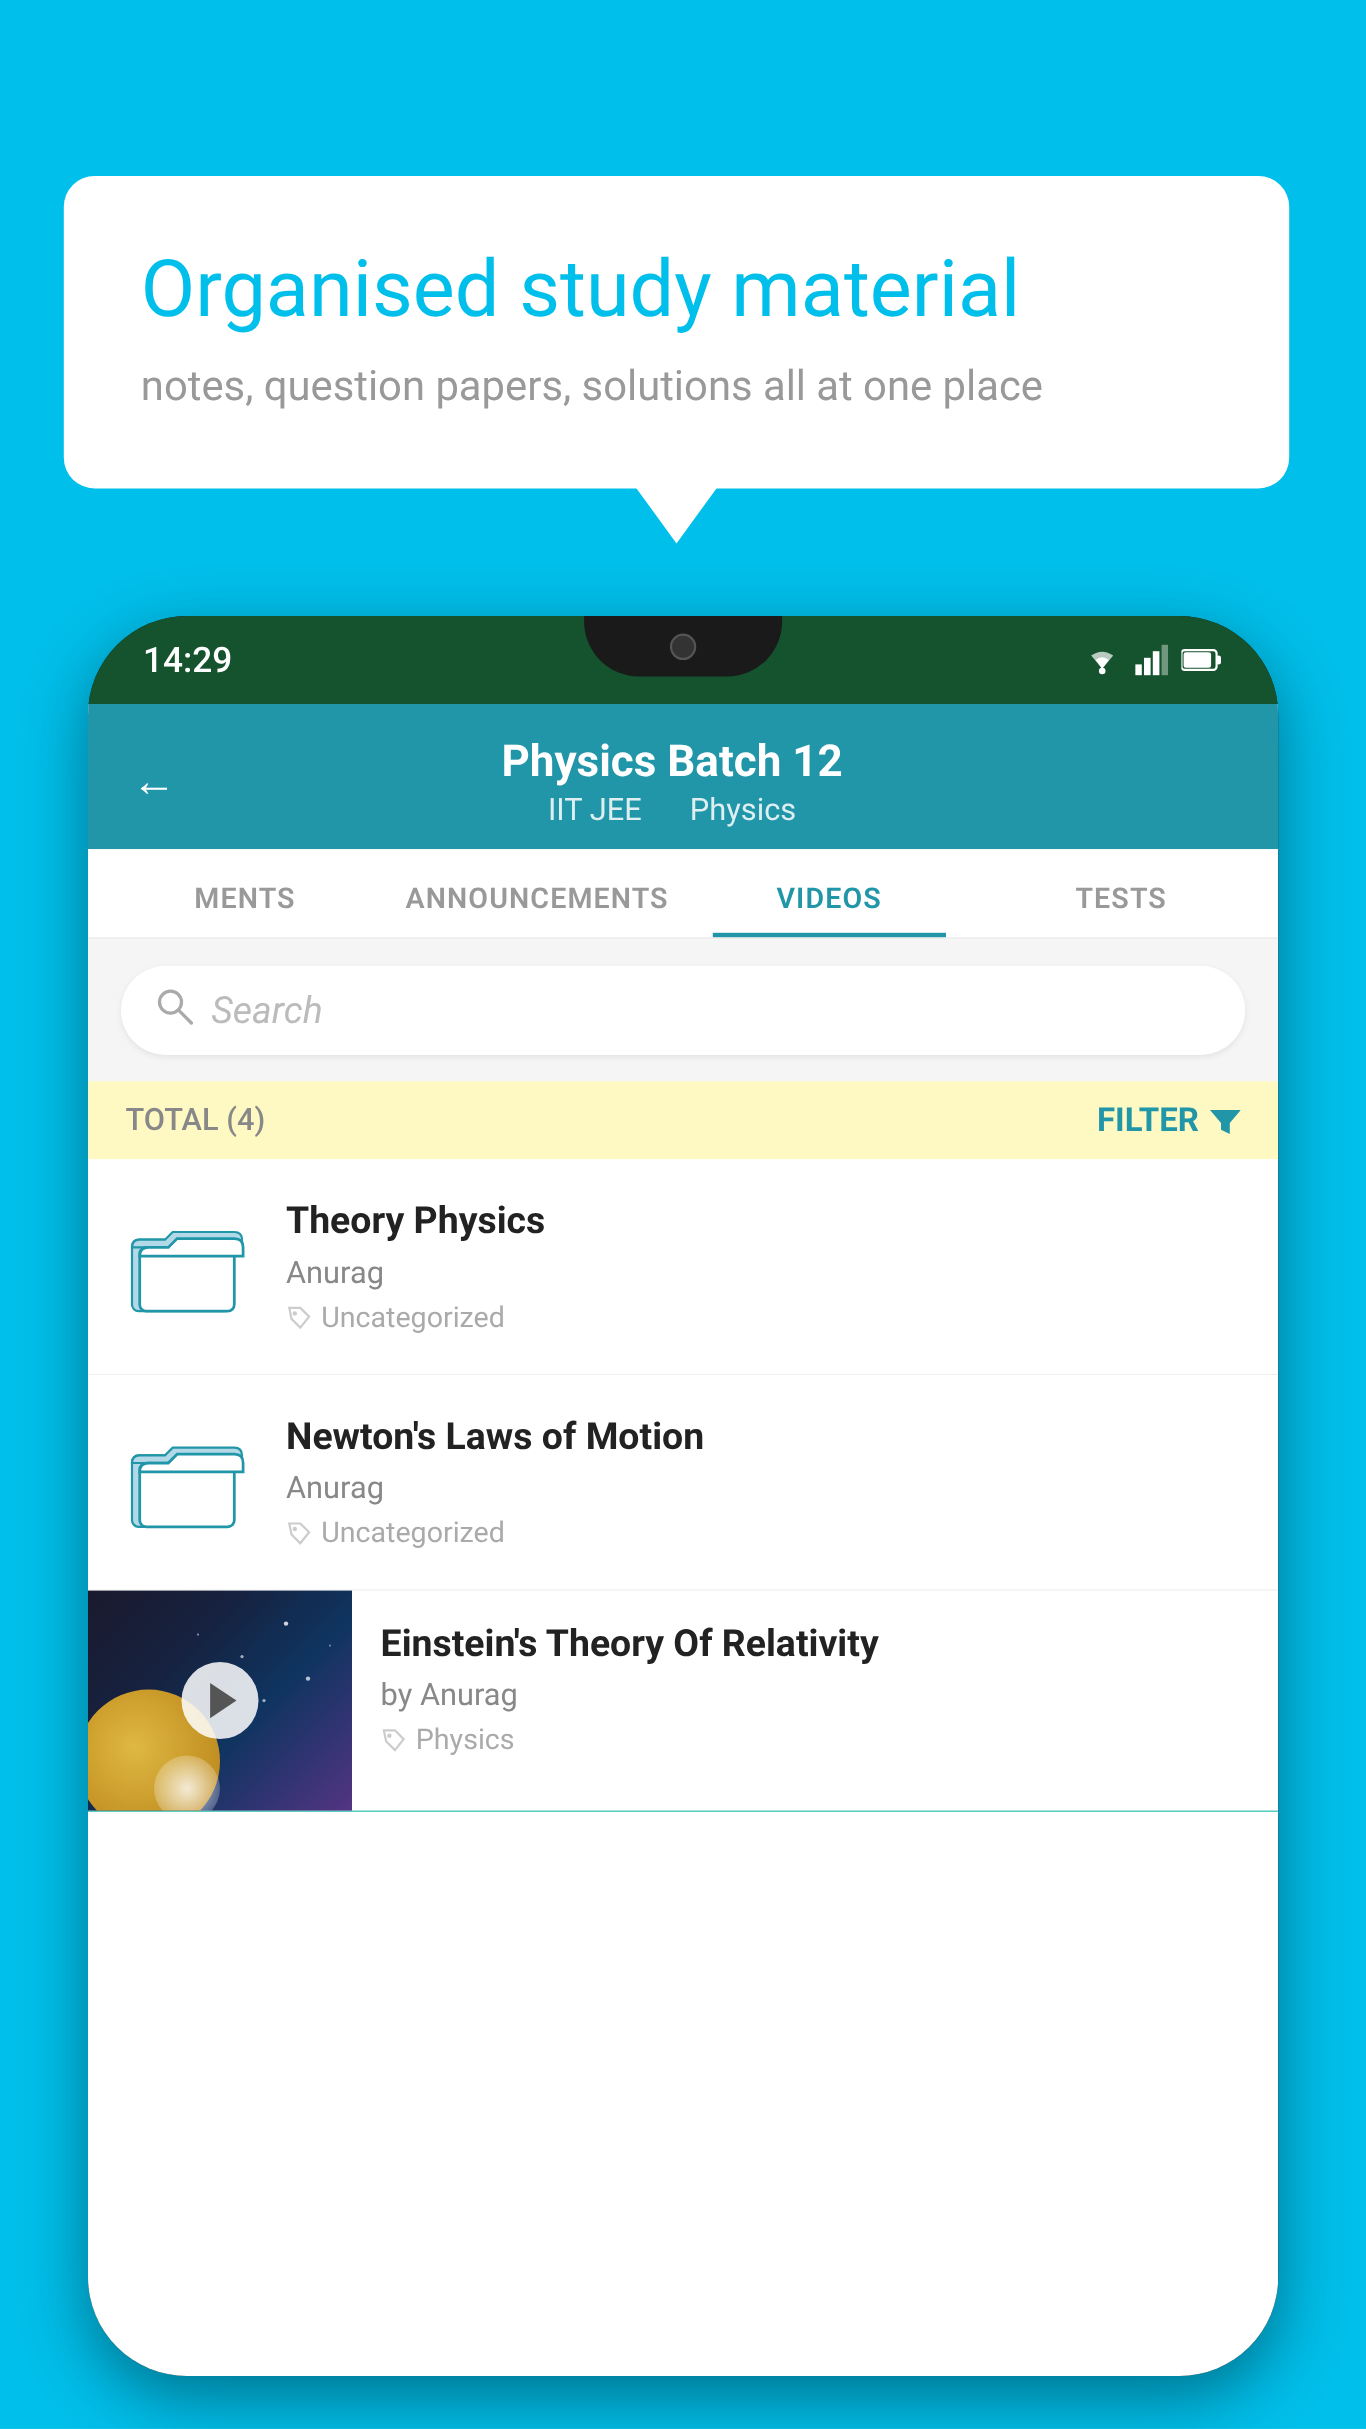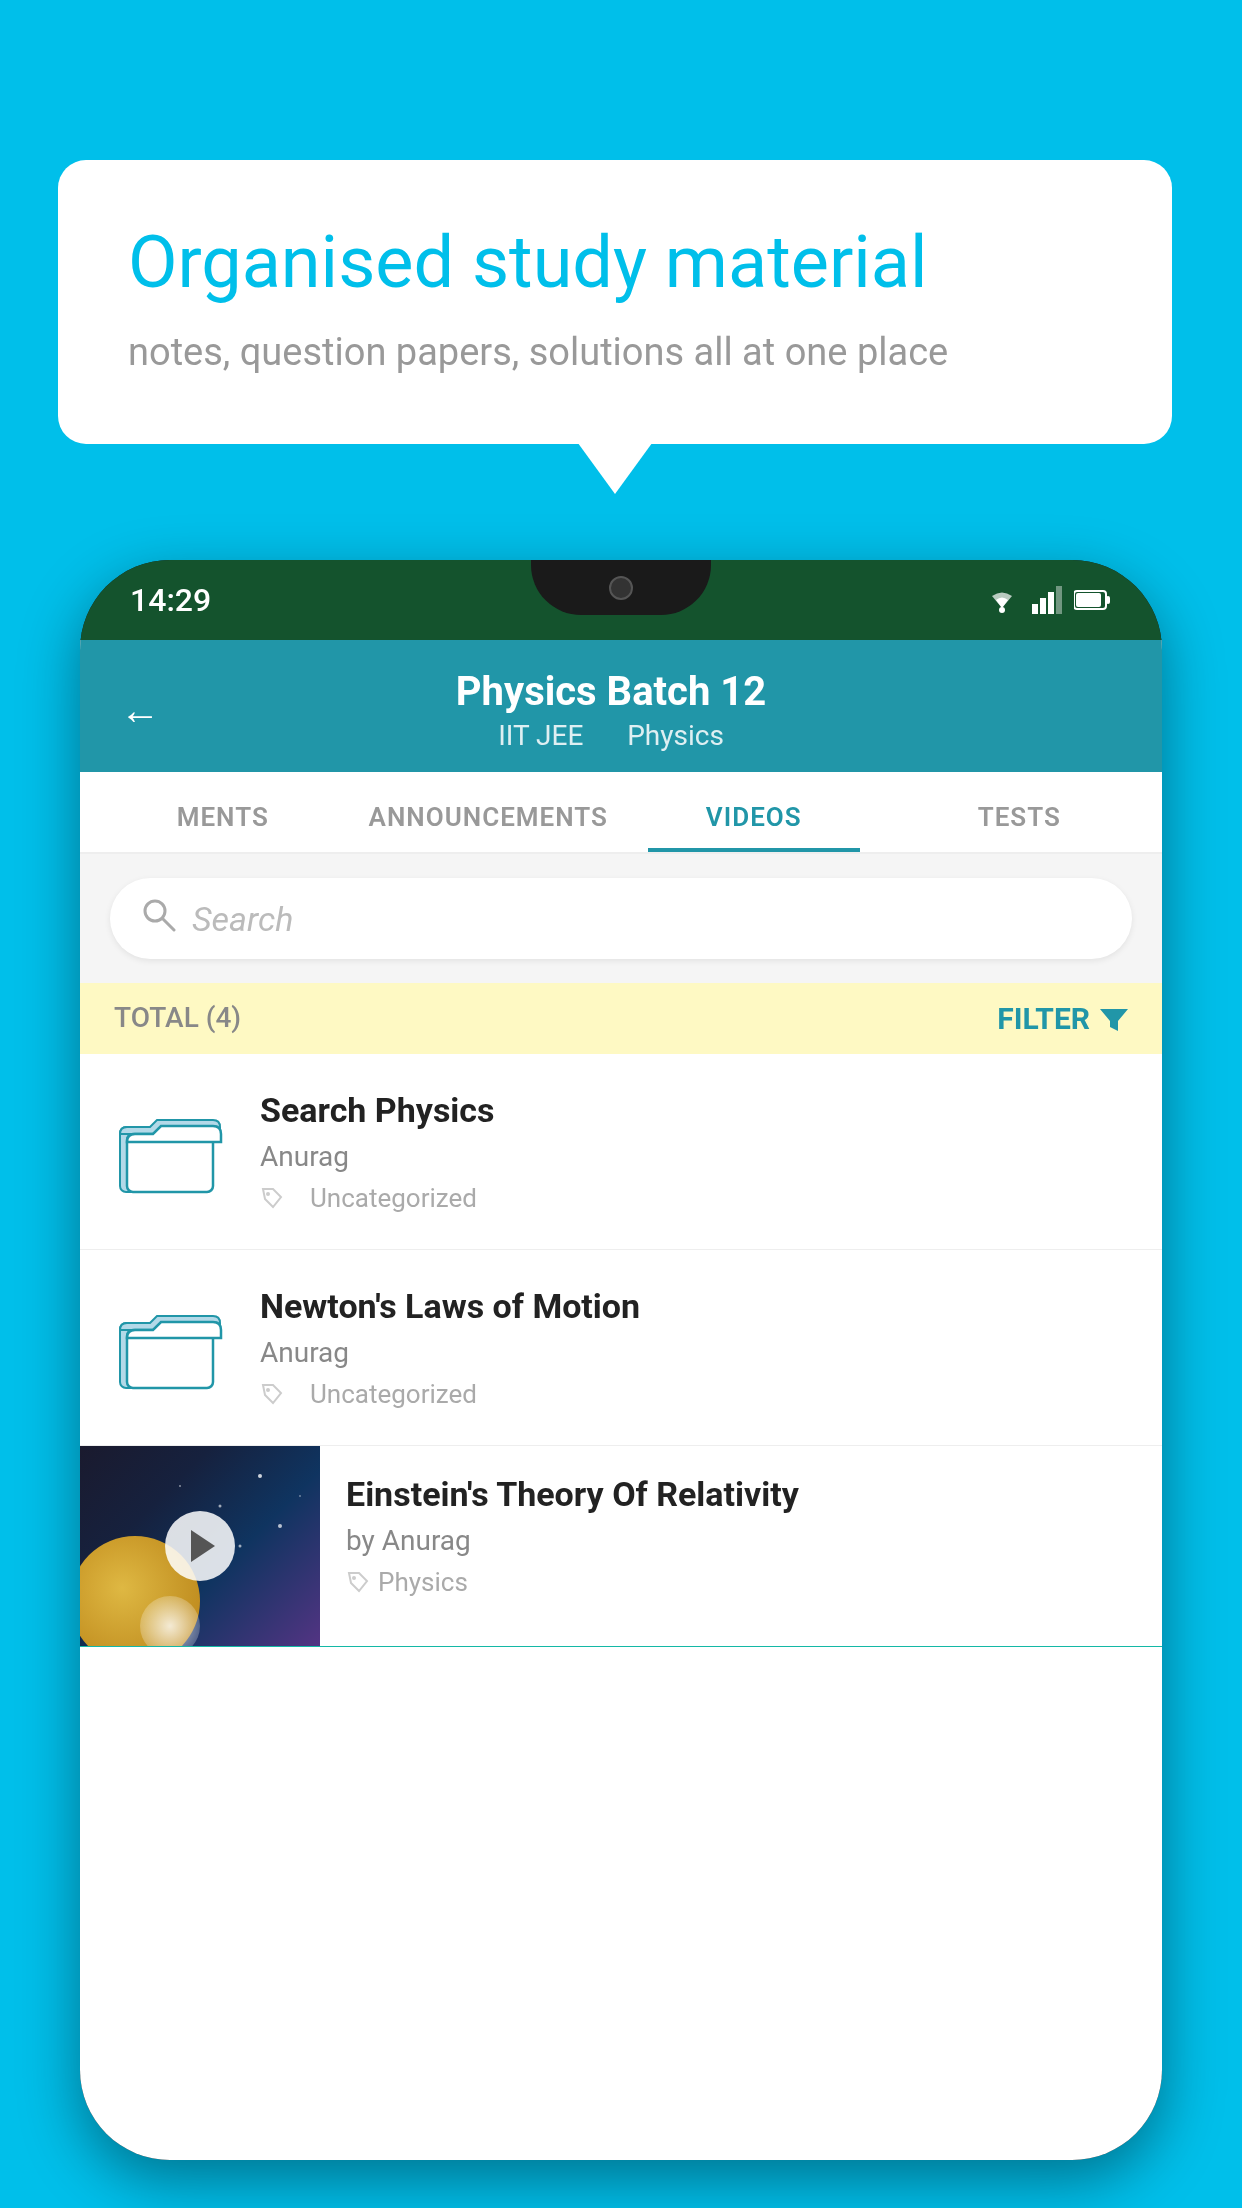--- a/index.html
+++ b/index.html
@@ -289,21 +289,21 @@
 
     .video-author {
       font-size: 28px;
       color: #888;
       margin-bottom: 10px;
     }
 
     .video-tag {
       display: flex;
       align-items: center;
-      gap: 26px;
+      gap: 8px;
       color: #aaa;
       font-size: 26px;
     }
 
     
     .video-item-thumb {
       display: flex;
       align-items: flex-start;
       border-bottom: 1px solid #14b8a6;
       cursor: pointer;
@@ -497,21 +497,21 @@
             <svg class="folder-svg" viewBox="0 0 110 100" fill="none" xmlns="http://www.w3.org/2000/svg">
 
               <rect x="5" y="25" width="90" height="65" rx="6" fill="#B3D9E8" stroke="#2196A8" stroke-width="2"></rect>
               <path d="M5 32 Q5 25 12 25 L35 25 L42 18 L98 18 Q105 18 105 25 L105 32 Z" fill="#B3D9E8" stroke="#2196A8" stroke-width="2"></path>
 
               <rect x="12" y="32" width="86" height="58" rx="6" fill="white" stroke="#2196A8" stroke-width="2.5"></rect>
               <path d="M12 40 Q12 32 20 32 L38 32 L46 24 L98 24 Q106 24 106 32 L106 40 Z" fill="white" stroke="#2196A8" stroke-width="2.5"></path>
             </svg>
           </div>
           <div class="video-info">
-            <div class="video-title">Search Physics</div>
+            <div class="video-title">Theory Physics</div>
             <div class="video-author">Anurag</div>
             <div class="video-tag">
               <svg width="24" height="24" viewBox="0 0 24 24" fill="none">
                 <path d="M3 3 L13 3 L21 11 L13 21 L5 13 Z" stroke="#ccc" stroke-width="2" fill="none"></path>
                 <circle cx="8" cy="8" r="2" fill="#ccc"></circle>
               </svg>
               <span>Uncategorized</span>
             </div>
           </div>
         </div>

